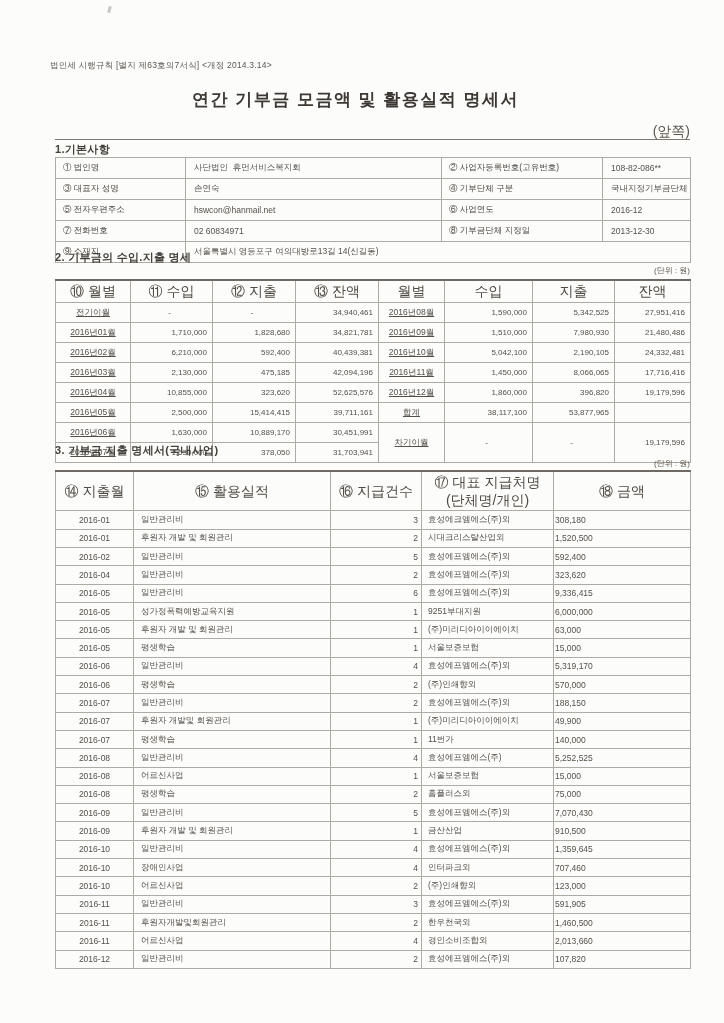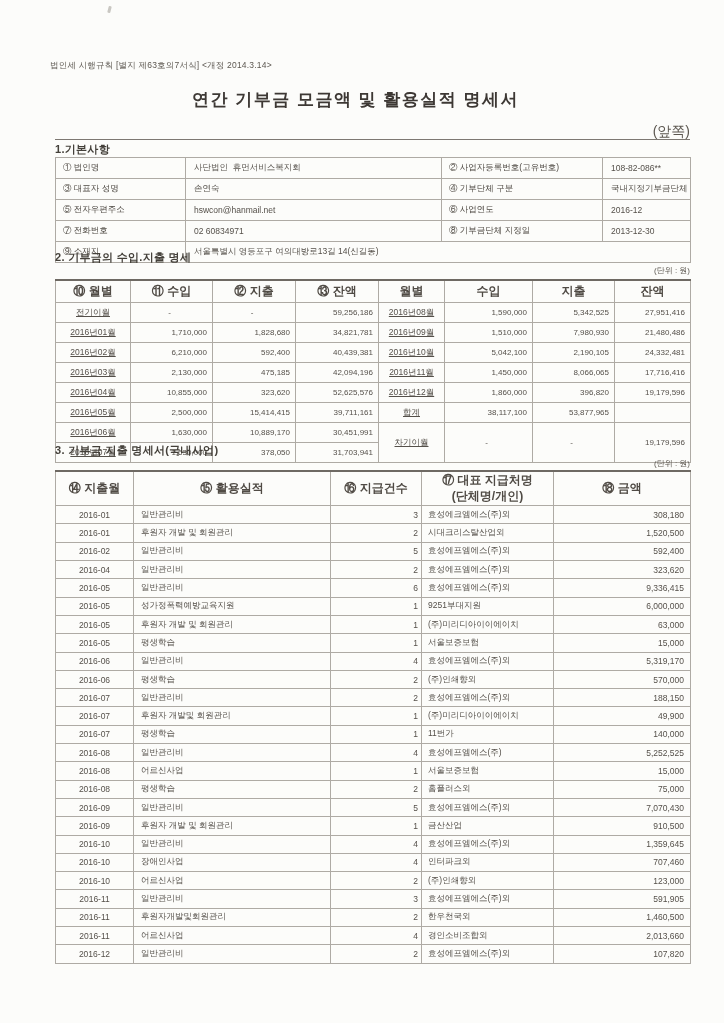--- a/index.html
+++ b/index.html
@@ -16,21 +16,21 @@
   .doc-title{position:absolute;left:0;right:13px;top:88px;text-align:center;
     font-size:17px;font-weight:bold;color:#3d3834;letter-spacing:1.5px;}
   .front-label{position:absolute;right:34px;top:123px;font-size:14px;color:#5c5750;}
   .top-rule{position:absolute;left:55px;top:139px;width:635px;border-top:1.5px solid #7d7872;}
 
   .sec-h{position:absolute;left:55px;font-size:11px;font-weight:bold;color:#44403a;letter-spacing:.3px;}
   .unit{position:absolute;right:34px;font-size:8px;color:#5c5750;}
 
   table{border-collapse:collapse;table-layout:fixed;position:absolute;left:55px;width:635px;}
   td,th{border:1px solid #aeaaa4;overflow:hidden;}
-  th{font-weight:bold;font-size:12px;text-align:center;color:#504b45;white-space:pre-line;line-height:1.3;}
+  th{font-weight:normal;font-size:14px;text-align:center;color:#504b45;white-space:pre-line;line-height:1.3;}
 
   
   .t1{top:157px;border-top:1.5px solid #75706b;border-radius:14px;}
   .t1 td{height:18px;font-size:8.5px;white-space:pre;}
   .t1 .lbl{padding-left:7px;color:#4c4741;}
   .t1 .val{padding-left:8px;margin-top:28px;}
 
   
   .t2{top:279px;border-top:2px solid #6e6963;}
   .t2 th{height:19px;}
@@ -40,21 +40,21 @@
   .t2 .dash{text-align:center;}
 
   
   .t3{top:470px;border-top:2px solid #6e6963;}
   .t3 th{height:24px;}
   .t3 td{height:15.3px;font-size:8.5px;}
   .t3 .mon{text-align:center;}
   .t3 .txt{text-align:left;padding-left:7px;}
   .t3 .cnt{text-align:right;padding-right:3px;}
   .t3 .pay{text-align:left;padding-left:6px;}
-  .t3 .num{text-align:right;padding-right:6px;}
+  .t3 .num{text-align:left;padding-right:6px;}
 </style>
 </head>
 <body>
 
 <div class="page">
 
   <div class="artifact" style="left:108px;top:6px;width:3px;height:7px;transform:rotate(14deg);opacity:.7;"></div>
 
   <div class="reg-line">법인세 시행규칙 [별지 제63호의7서식] &lt;개정 2014.3.14&gt;</div>
 
@@ -129,21 +129,21 @@
         <th>수입</th>
         <th>지출</th>
         <th>잔액</th>
       </tr>
     </thead>
     <tbody>
         <tr>
           <td class="mon">전기이월</td>
           <td class="num dash">-</td>
           <td class="num dash">-</td>
-          <td class="num">59,256,186</td>
+          <td class="num">34,940,461</td>
           <td class="mon">2016년08월</td>
           <td class="num">1,590,000</td>
           <td class="num">5,342,525</td>
           <td class="num">27,951,416</td>
         </tr>
         <tr>
           <td class="mon">2016년01월</td>
           <td class="num">1,710,000</td>
           <td class="num">1,828,680</td>
           <td class="num">34,821,781</td>

